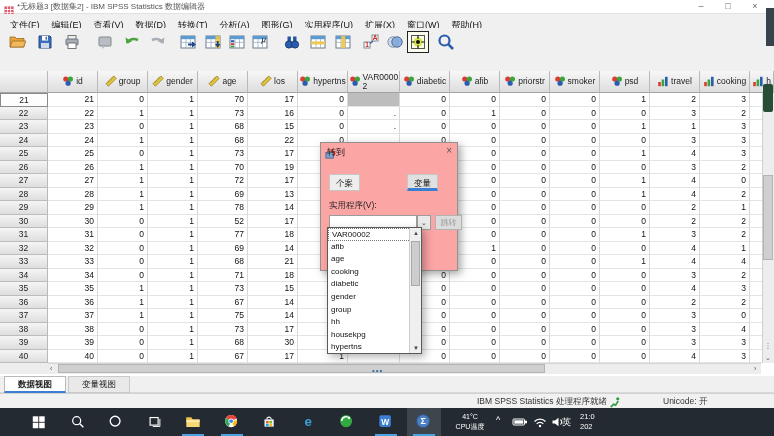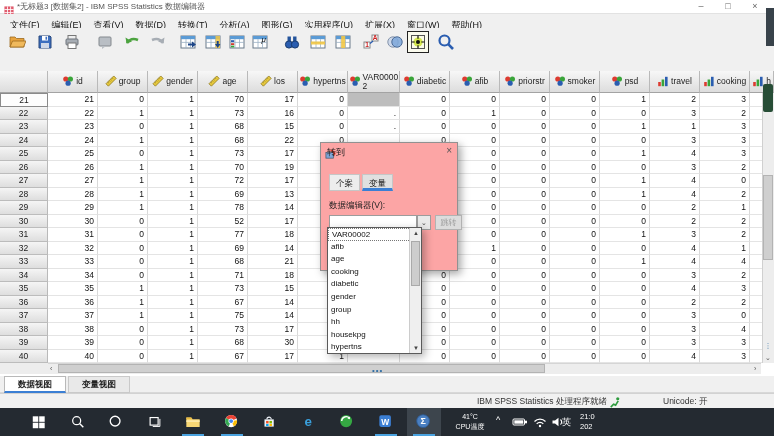--- a/index.html
+++ b/index.html
@@ -47,38 +47,38 @@
   #corner-bl{left:0;top:363px;width:48px;height:11px;background:#ededed;}
   #split-dots{left:372px;top:366px;font-size:8px;color:#2e6da4;letter-spacing:1px;}
   #vsplit-dots{left:764px;top:344px;font-size:7px;color:#2e6da4;line-height:4px;text-align:center;width:8px;}
   
   #dialog{left:320px;top:142px;width:138px;height:129px;background:#fca5a5;border:1px solid #919191;
           box-shadow:3px 3px 8px rgba(0,0,0,.35);z-index:20;}
   #dlg-title{position:absolute;left:6px;top:3px;font-size:9px;color:#222;}
   #dlg-close{position:absolute;right:5px;top:2px;font-size:10px;color:#555;}
   .dtab{position:absolute;top:31px;height:17px;width:31px;text-align:center;font-size:8.5px;line-height:16px;
         background:#ededed;border:1px solid #c6c6c6;color:#222;}
-  .dtab.on{background:#e0e0e0;border-bottom:3px solid #3b7fd4;}
+  .dtab.on{background:#e0e0e0;border-bottom:3px solid #3b7fd4;margin-left:45px;}
   #dlg-label{position:absolute;left:8px;top:57px;font-size:8.5px;color:#222;}
   #dlg-combo{position:absolute;left:8px;top:72px;width:88px;height:15px;background:#fff;border:1px solid #9c9c9c;font-size:8px;padding:1px 2px;color:#222;}
   #dlg-combo-arrow{position:absolute;left:96px;top:72px;width:14px;height:15px;background:#e9e9e9;border:1px solid #9c9c9c;
         font-size:7px;text-align:center;line-height:14px;color:#444;}
   #dlg-go{position:absolute;left:114px;top:72px;width:27px;height:15px;background:#dcdcdc;border:1px solid #b2b2b2;
         font-size:8px;text-align:center;line-height:13px;color:#9a9a9a;}
   
   #dlg-list{left:327px;top:227px;width:95px;height:127px;background:#fff;border:1px solid #5a5a5a;z-index:30;
         box-shadow:3px 3px 8px rgba(0,0,0,.3);}
   .litem{height:12.6px;font-size:8px;line-height:12.5px;padding-left:3px;color:#111;white-space:nowrap;}
   .litem.first{border:1px dotted #777;}
   #lscroll{position:absolute;right:0;top:0;width:12px;height:125px;background:#efefef;border-left:1px solid #ccc;}
   #lthumb{position:absolute;right:1px;top:13px;width:9px;height:45px;background:#cdcdcd;border:1px solid #aaa;}
   .larrow{position:absolute;right:2px;font-size:6px;color:#444;}
   
   #viewtabs{left:0;top:376px;width:774px;height:17px;background:#f0f0f0;border-bottom:1px solid #d8d8d8;}
-  .vtab{position:absolute;top:0;height:17px;font-size:8.5px;line-height:15px;text-align:center;color:#222;font-weight:bold;}
+  .vtab{position:absolute;top:0;height:17px;font-size:8.5px;line-height:15px;text-align:center;color:#222;}
   #vtab-data{left:4px;width:62px;background:#fff;border:1px solid #b9b9b9;border-bottom:2px solid #3b7fd4;font-weight:bold;}
   #vtab-var{left:68px;width:62px;background:#e9e9e9;border:1px solid #c9c9c9;}
   
   #statusbar{left:0;top:393px;width:774px;height:15px;background:#f1f1f1;border-top:1px solid #d2d2d2;}
   #status-msg{left:477px;top:2px;font-size:8.5px;color:#333;}
   #status-runner{left:608px;top:1px;}
   #status-unicode{left:663px;top:2px;font-size:8.5px;color:#333;}
   
   #taskbar{left:0;top:408px;width:774px;height:28px;background:#242a31;}
   .tkbtn{position:absolute;top:0;width:34px;height:28px;display:flex;align-items:center;justify-content:center;}
@@ -747,21 +747,21 @@
   <div class="abs" id="dialog">
     <span class="abs" style="left:4px;top:3px;"><svg width="12" height="12" viewBox="0 0 13 13">
           <rect x="1" y="5" width="8" height="6" fill="#7da7d9" stroke="#41576e" stroke-width="0.8"></rect>
           <path d="M6 2.5a5 5 0 014.2 4" stroke="#d63a2b" stroke-width="1.6" fill="none"></path>
           <path d="M11.8 5l-1.2 3.2L8.5 6z" fill="#d63a2b"></path>
         </svg></span>
     <span id="dlg-title">转到</span>
     <span id="dlg-close">×</span>
     <div class="dtab" style="left:8px;">个案</div>
     <div class="dtab on" style="left:41px;">变量</div>
-    <div id="dlg-label">数据编辑器(V):</div>
+    <div id="dlg-label">实用程序(V):</div>
     <div id="dlg-combo"></div>
     <div id="dlg-combo-arrow">⌄</div>
     <div id="dlg-go">跳转</div>
   </div>
 
   <div class="abs" id="dlg-list">
     <div id="lscroll"></div>
     <div class="larrow" style="top:2px;">▲</div>
     <div class="larrow" style="bottom:2px;">▼</div>
     <div id="lthumb"></div>

